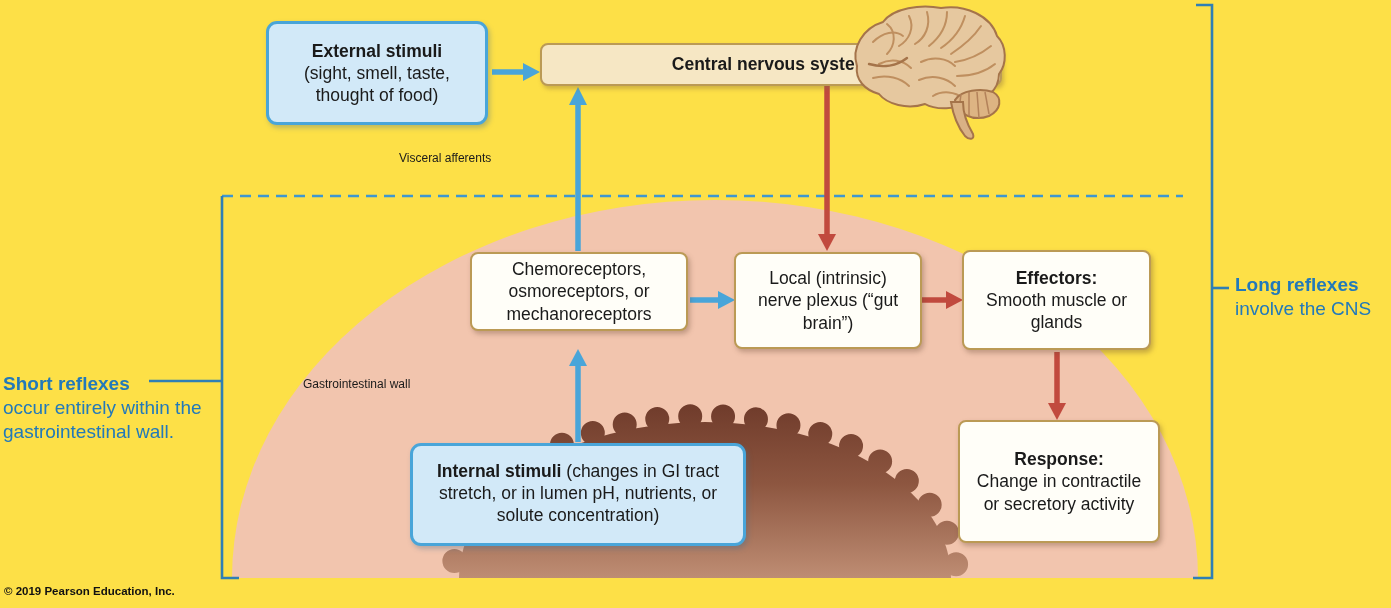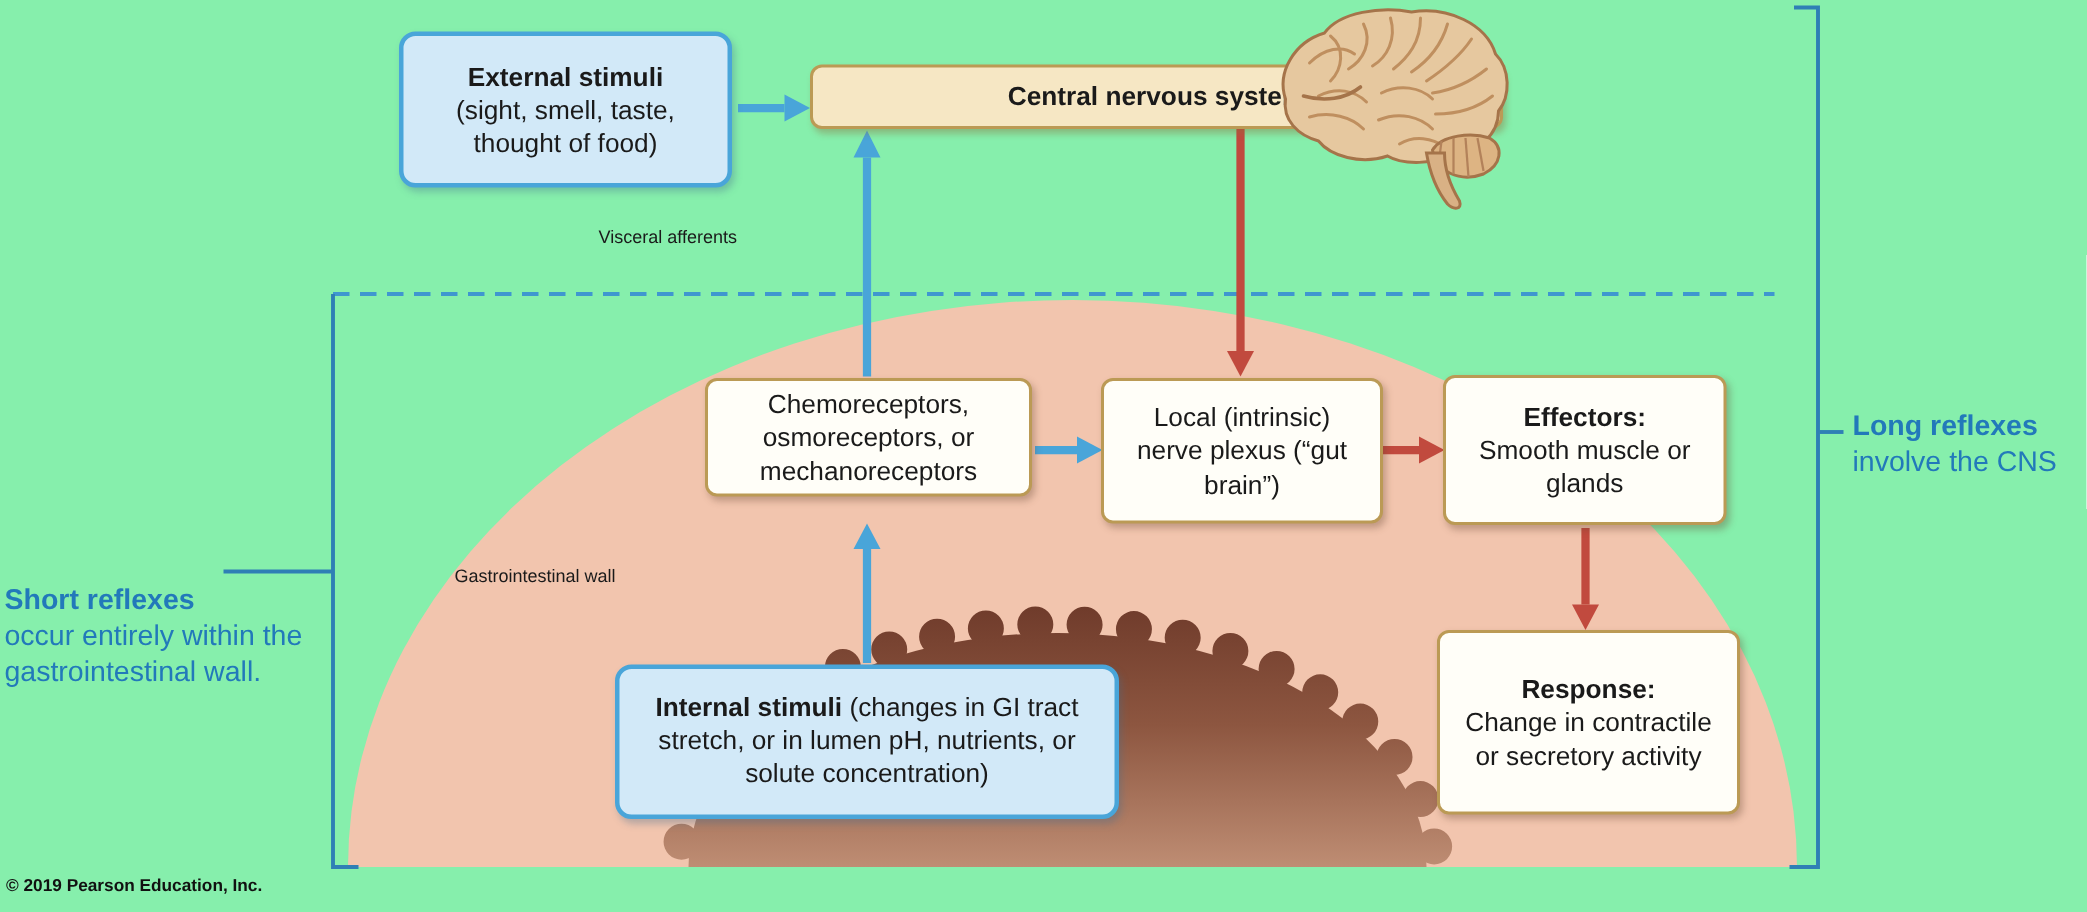--- a/index.html
+++ b/index.html
@@ -1,17 +1,17 @@
 <!DOCTYPE html>
 <html style="--blue-box-fill: #d2e9f8; --blue-accent: #49a5d9; --blue-text: #2279ba; --tan-fill: #f6e7c4; --tan-border: #bb9a55; --white-box: #fffef8; --red-accent: #c14a3e; --pink-wall: #f2c5ae; --lumen-dark: #6e3a2a; --lumen-light: #c29177; --bracket-blue: #2f7fb5; --dash-blue: #3f97cf;"><head>
 <meta charset="utf-8">
 <style>
   html,body{margin:0;padding:0;background:#fff;}
   #canvas{
-    position:relative;width:1391px;height:608px;background:#86efac;overflow:hidden;
+    position:relative;width:1391px;height:608px;background:#fde047;overflow:hidden;
     font-family:"Liberation Sans",sans-serif;color:#1a1a1a;
   }
   #base-svg{position:absolute;left:0;top:0;z-index:1;}
   .box{position:absolute;z-index:3;box-sizing:border-box;display:flex;flex-direction:column;
        justify-content:center;align-items:center;text-align:center;line-height:1.27;font-size:17.5px;}
   .box-blue{background:var(--blue-box-fill);border:3px solid var(--blue-accent);border-radius:11px;
        box-shadow:2px 3px 5px rgba(70,110,140,.35);}
   .box-tan{background:var(--tan-fill);border:2.5px solid var(--tan-border);border-radius:8px;
        box-shadow:2px 3px 4px rgba(140,110,60,.4);font-weight:bold;}
   .box-white{background:var(--white-box);border:2.5px solid var(--tan-border);border-radius:8px;
@@ -111,21 +111,21 @@
     <span class="bold">Internal stimuli</span>
     <span>(changes in GI tract stretch, or in lumen pH, nutrients, or solute concentration)</span>
   </div>
 
   <div class="lbl" style="left:399px;top:151px;">Visceral afferents</div>
 
 
   <div class="lbl" style="left:303px;top:377px;width:160px;">Gastrointestinal wall</div>
 
 
-  <div class="side-text" style="left:3px;top:389px;width:212px;">
+  <div class="side-text" style="left:3px;top:372px;width:212px;">
     <span class="bold blk">Short reflexes</span>
     <span>occur entirely within the gastrointestinal wall.</span>
   </div>
 
   <div class="side-text" style="left:1235px;top:273px;width:160px;">
     <span class="bold blk">Long reflexes</span>
     <span>involve the CNS</span>
   </div>
 
   <div id="copyright" style="left:4px;top:585px;font-weight:bold;">© 2019 Pearson Education, Inc.</div>

